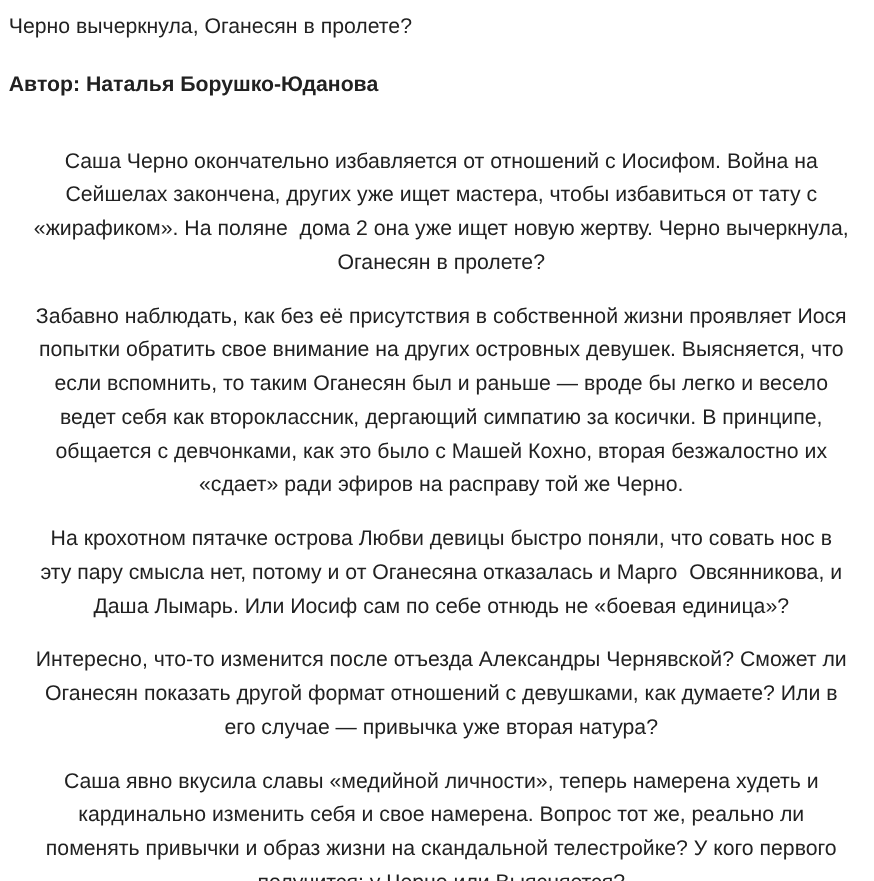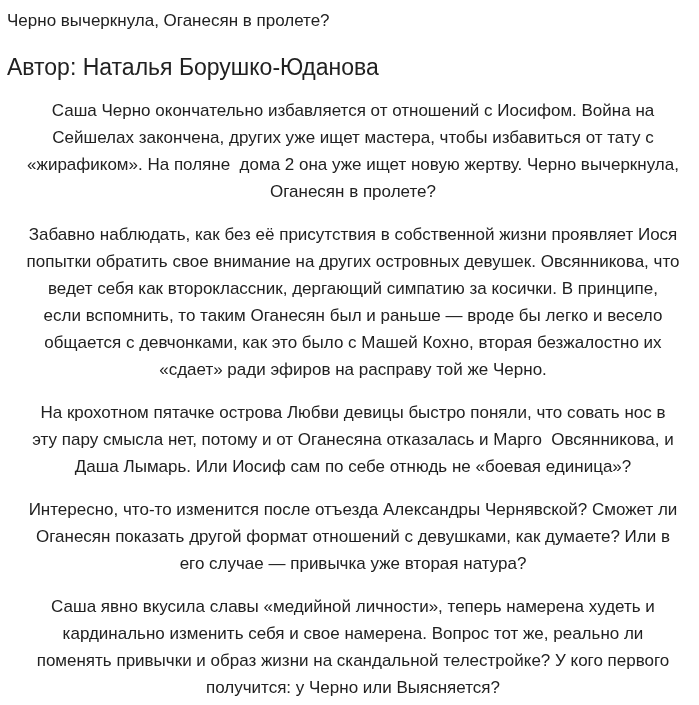--- a/index.html
+++ b/index.html
@@ -19,24 +19,24 @@
     width: 692px;
   }
   .title {
     font-size: 17px;
     font-weight: 400;
     line-height: 27px;
     margin: 0 0 20px 0;
     white-space: pre;
   }
   .byline {
-    font-size: 23px;
-    font-weight: 400;
+    font-size: 17px;
+    font-weight: 700;
     line-height: 27px;
-    margin: 0 0 16px 0;
+    margin: 0 0 34px 0;
     white-space: pre;
   }
   .para {
     margin: 0 0 16px 0;
   }
   .para:last-child {
     margin-bottom: 12px;
   }
   .line {
     font-size: 17px;
@@ -54,23 +54,23 @@
   <p class="byline">Автор: Наталья Борушко-Юданова</p>
   <div id="paragraphs">
       <div class="para">
         <div class="line">Саша Черно окончательно избавляется от отношений с Иосифом. Война на</div>
         <div class="line">Сейшелах закончена, других уже ищет мастера, чтобы избавиться от тату с</div>
         <div class="line">«жирафиком». На поляне  дома 2 она уже ищет новую жертву. Черно вычеркнула,</div>
         <div class="line">Оганесян в пролете?</div>
       </div>
       <div class="para">
         <div class="line">Забавно наблюдать, как без её присутствия в собственной жизни проявляет Иося</div>
-        <div class="line">попытки обратить свое внимание на других островных девушек. Овсянникова, что</div>
+        <div class="line">попытки обратить свое внимание на других островных девушек. Выясняется, что</div>
+        <div class="line">если вспомнить, то таким Оганесян был и раньше — вроде бы легко и весело</div>
         <div class="line">ведет себя как второклассник, дергающий симпатию за косички. В принципе,</div>
-        <div class="line">если вспомнить, то таким Оганесян был и раньше — вроде бы легко и весело</div>
         <div class="line">общается с девчонками, как это было с Машей Кохно, вторая безжалостно их</div>
         <div class="line">«сдает» ради эфиров на расправу той же Черно.</div>
       </div>
       <div class="para">
         <div class="line">На крохотном пятачке острова Любви девицы быстро поняли, что совать нос в</div>
         <div class="line">эту пару смысла нет, потому и от Оганесяна отказалась и Марго  Овсянникова, и</div>
         <div class="line">Даша Лымарь. Или Иосиф сам по себе отнюдь не «боевая единица»?</div>
       </div>
       <div class="para">
         <div class="line">Интересно, что-то изменится после отъезда Александры Чернявской? Сможет ли</div>

